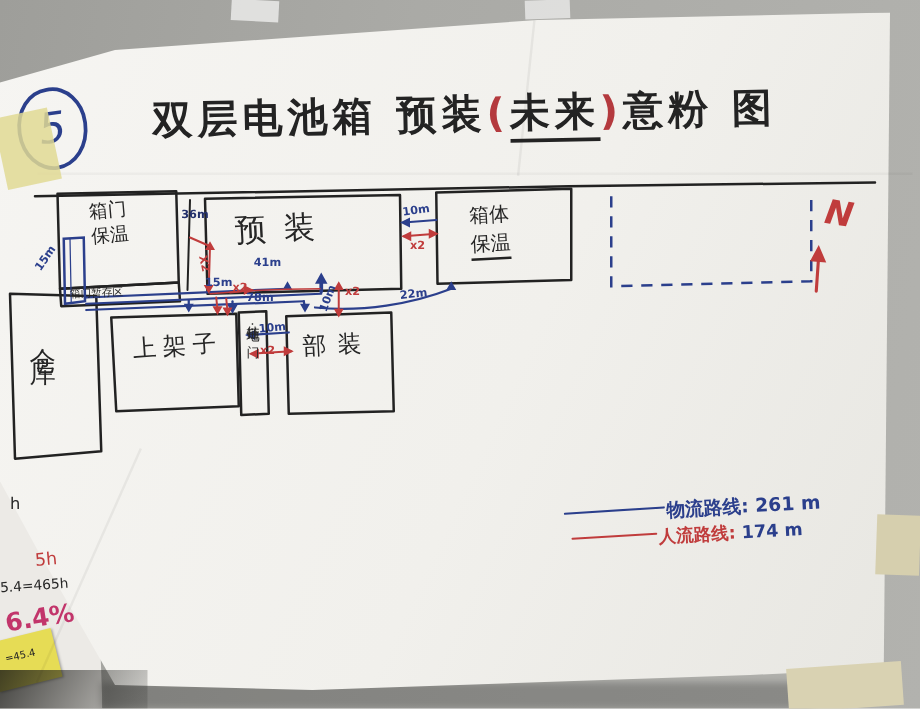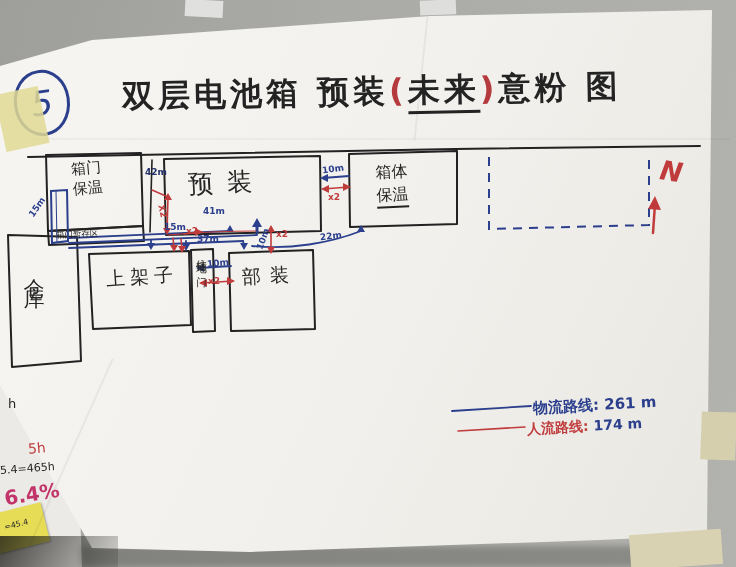--- a/index.html
+++ b/index.html
@@ -150,27 +150,27 @@
   <div class="lbl" style="left:188px;top:166px;font-size:25px;letter-spacing:14px;transform:rotate(-3deg);">预装</div>
   <div class="lbl" style="left:376px;top:160px;font-size:16px;line-height:23px;transform:rotate(-3deg);text-align:center;">
     <div>箱体</div>
     <div style="border-bottom:2px solid #222;">保温</div>
   </div>
   <div class="lbl vert" style="left:20px;top:262px;font-size:21px;letter-spacing:8px;">仓库</div>
   <div class="lbl" style="left:106px;top:264px;font-size:19px;letter-spacing:5px;transform:rotate(-4deg);">上架子</div>
   <div class="lbl vert" style="left:195px;top:252px;font-size:10.5px;letter-spacing:1px;">挂链地:门</div>
   <div class="lbl" style="left:242px;top:263px;font-size:19px;letter-spacing:9px;transform:rotate(-3deg);">部装</div>
 
-  <div class="lbl meas" style="left:145px;top:167px;color:#23306b;">42m</div>
+  <div class="lbl meas" style="left:145px;top:167px;color:#23306b;">36m</div>
   <div class="lbl meas blue" style="left:26px;top:202px;transform:rotate(-55deg);">15m</div>
   <div class="lbl meas red" style="left:156px;top:206px;transform:rotate(78deg);">X2</div>
   <div class="lbl meas blue" style="left:164px;top:222px;">15m</div>
   <div class="lbl meas red" style="left:186px;top:226px;">x2</div>
   <div class="lbl meas blue" style="left:203px;top:206px;">41m</div>
-  <div class="lbl meas blue" style="left:197px;top:234px;">37m</div>
+  <div class="lbl meas blue" style="left:197px;top:234px;">78m</div>
   <div class="lbl meas blue" style="left:322px;top:164px;transform:rotate(-8deg);">10m</div>
   <div class="lbl meas red" style="left:328px;top:192px;">x2</div>
   <div class="lbl meas blue" style="left:320px;top:231px;transform:rotate(-6deg);">22m</div>
   <div class="lbl meas blue" style="left:252px;top:234px;transform:rotate(-70deg);">10m</div>
   <div class="lbl meas red" style="left:276px;top:229px;">x2</div>
   <div class="lbl meas blue" style="left:207px;top:258px;transform:rotate(-5deg);">10m</div>
   <div class="lbl meas red" style="left:208px;top:276px;">x2</div>
 
   <div class="lbl red" style="left:660px;top:156px;font-size:27px;font-style:italic;font-weight:600;transform:rotate(9deg);">N</div>
 

